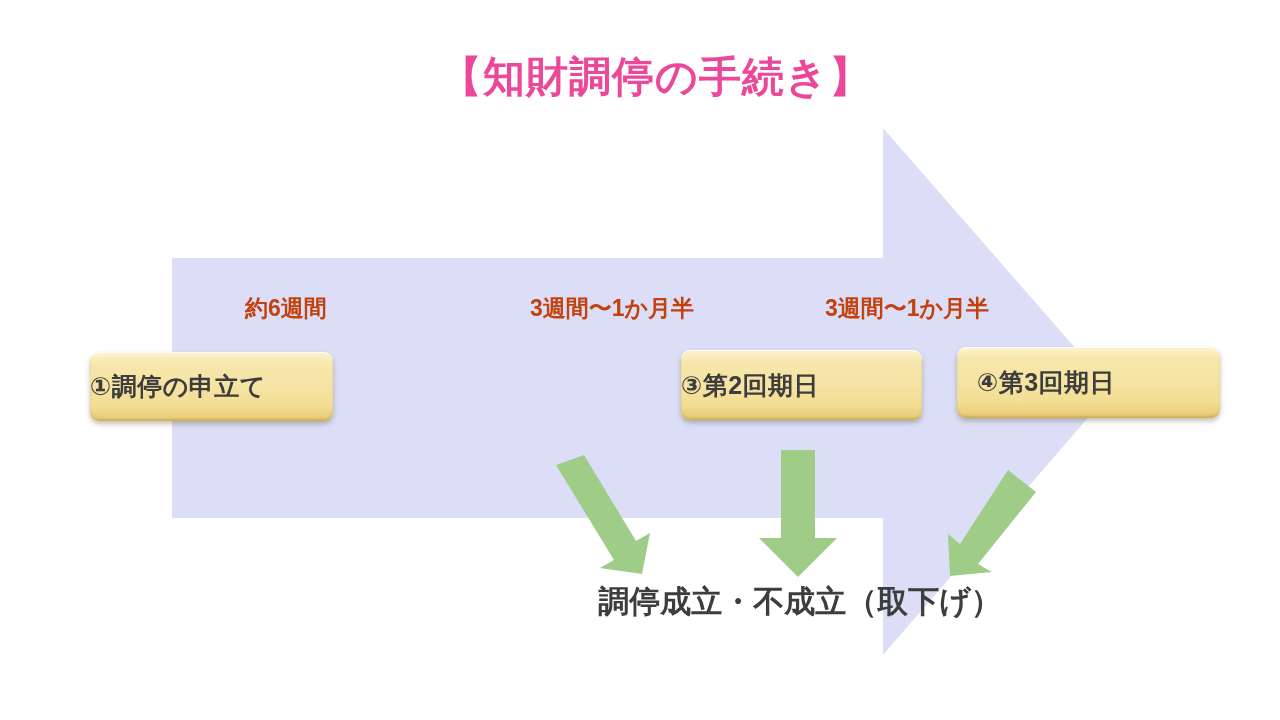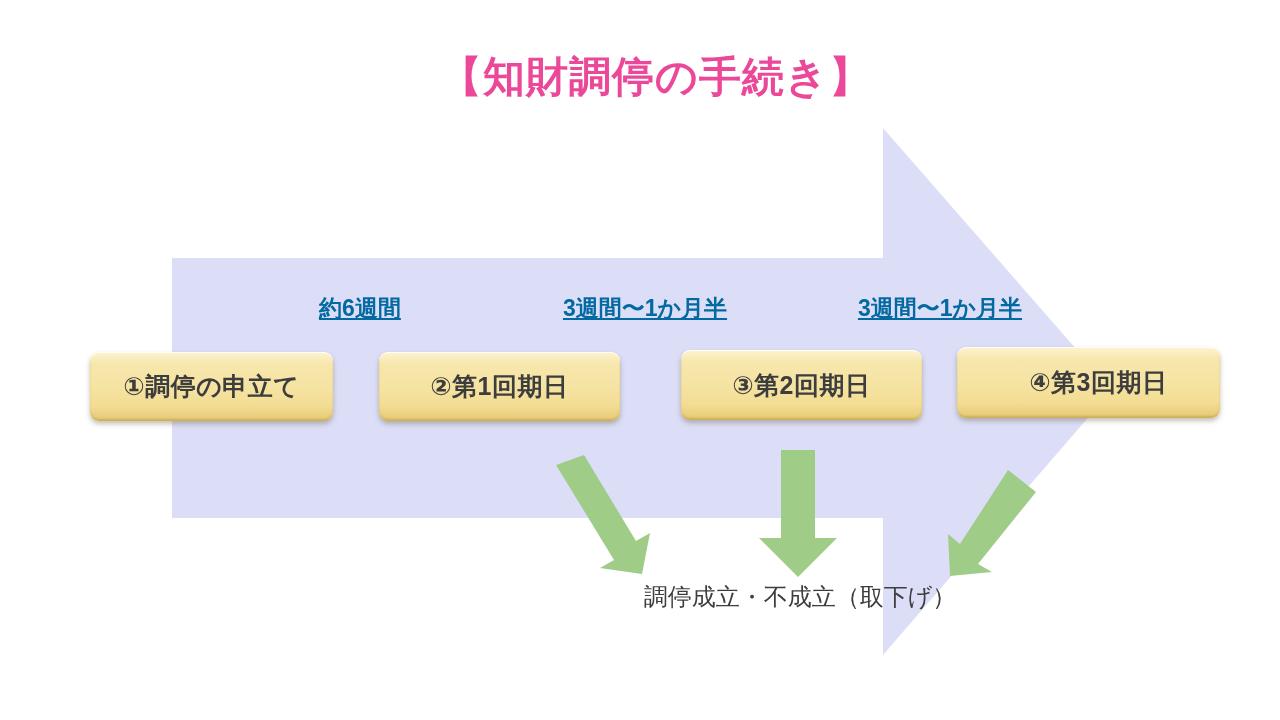--- a/index.html
+++ b/index.html
@@ -41,25 +41,23 @@
     width: 1280px;
     height: 720px;
     pointer-events: none;
   }
 
   
   .interval-label {
     position: absolute;
     font-size: 23px;
     font-weight: bold;
-    color: #0369a1;
+    color: #c2410c;
     white-space: nowrap;
-    text-align: center;
     line-height: 1;
-    text-decoration: underline;
   }
   .interval-1 { left: 245px; top: 297px; width: 230px; }
   .interval-2 { left: 530px; top: 297px; width: 230px; }
   .interval-3 { left: 825px; top: 297px; width: 230px; }
 
   
   .step-box {
     position: absolute;
     border-radius: 9px;
     background:
@@ -69,21 +67,20 @@
         #f5e3a2 52%,
         #f3dd93 78%,
         #e8cd7b 95%,
         #d9bb63 100%);
     box-shadow:
       0 3px 5px rgba(90, 80, 40, 0.35),
       inset 0 1px 0 rgba(255, 255, 255, 0.85),
       inset 0 -2px 2px rgba(180, 150, 70, 0.35);
     display: flex;
     align-items: center;
-    justify-content: center;
   }
   .step-box .step-label {
     font-size: 25px;
     font-weight: bold;
     color: #3d3d3d;
     white-space: nowrap;
     letter-spacing: 0.5px;
   }
 
   .box-1 { left: 90px;  top: 352px; width: 243px; height: 69px; }
@@ -100,22 +97,22 @@
   .garrow-2 { left: 755px; top: 450px; width: 90px;  height: 130px; }
   .garrow-3 { left: 930px; top: 450px; width: 120px; height: 130px; }
 
   
   .outcome-text {
     position: absolute;
     left: 500px;
     top: 583px;
     width: 600px;
     text-align: center;
-    font-size: 24px;
-    font-weight: normal;
+    font-size: 31px;
+    font-weight: bold;
     color: #3d3d3d;
     white-space: nowrap;
     line-height: 1.2;
   }
 </style>
 </head>
 <body>
 
 <div id="canvas">
 
@@ -124,23 +121,20 @@
   </svg>
 
   <div class="title">【知財調停の手続き】</div>
 
   <div class="interval-label interval-1">約6週間</div>
   <div class="interval-label interval-2">3週間〜1か月半</div>
   <div class="interval-label interval-3">3週間〜1か月半</div>
 
   <div class="step-box box-1">
     <span class="step-label">①調停の申立て</span>
-  </div>
-  <div class="step-box box-2">
-    <span class="step-label">②第1回期日</span>
   </div>
   <div class="step-box box-3">
     <span class="step-label">③第2回期日</span>
   </div>
   <div class="step-box box-4">
     <span class="step-label">④第3回期日</span>
   </div>
 
   <svg class="green-arrow garrow-1" viewBox="0 0 120 125" aria-hidden="true">
     <polygon points="16,10 44,0 96,86 110,78 102,119 60,113 74,105 16,10" fill="#9fcc87"></polygon>

